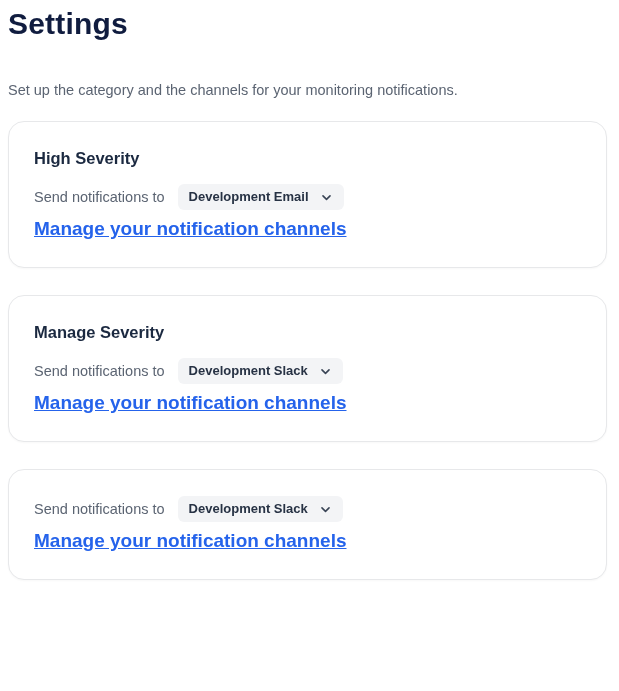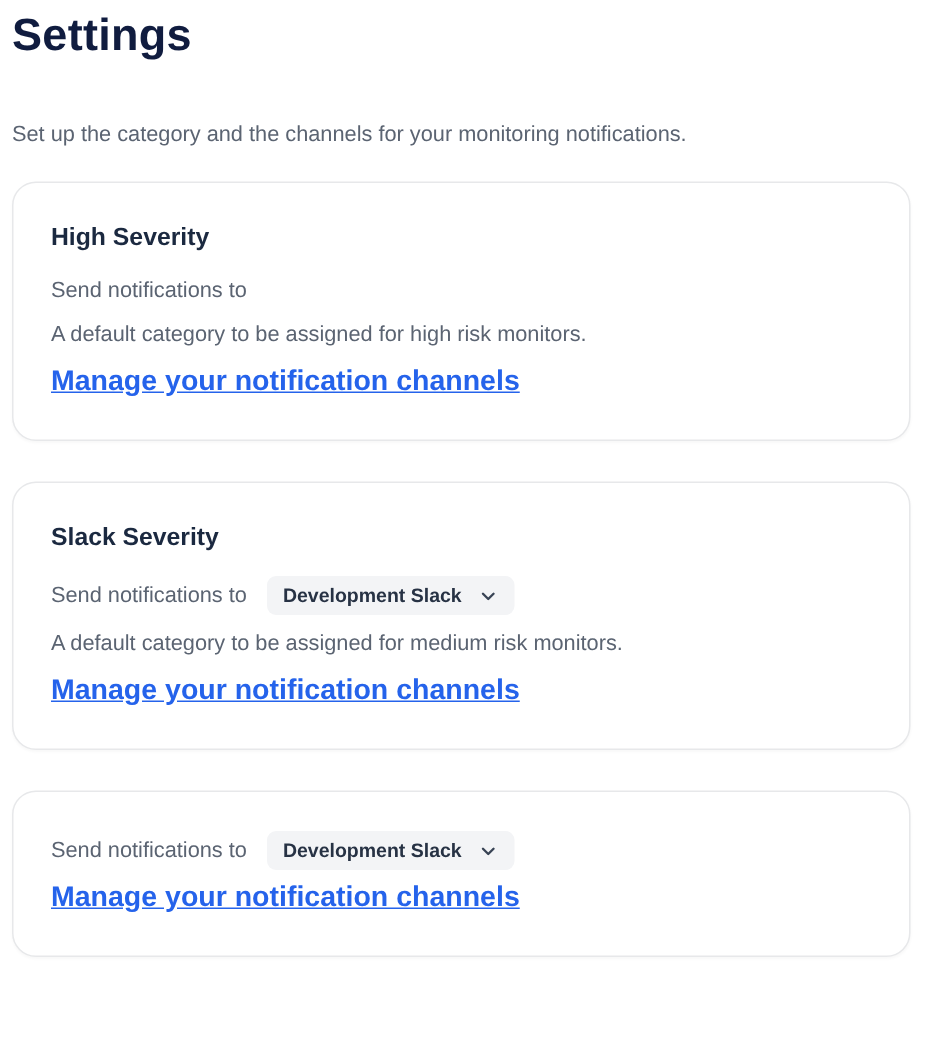--- a/index.html
+++ b/index.html
@@ -94,39 +94,45 @@
 
 <div class="page">
 
   <h1 class="page-title">Settings</h1>
   <p class="page-subtitle">Set up the category and the channels for your monitoring notifications.</p>
 
   <div class="card">
     <div class="card-title">High Severity</div>
     <div class="send-row">
       <span class="send-label">Send notifications to</span>
+      <button class="channel-dropdown">
+        <span>Development Email</span>
+        <span class="chevron">
+          <svg width="13" height="13" viewBox="0 0 14 14" fill="none">
+              <path d="M3.2 5.2 L7 9 L10.8 5.2" stroke="#394455" stroke-width="1.7" stroke-linecap="round" stroke-linejoin="round"></path>
+            </svg>
+        </span>
+      </button>
     </div>
-    <div class="card-desc">A default category to be assigned for high risk monitors.</div>
     <a class="manage-link">Manage your notification channels</a>
   </div>
 
   <div class="card">
-    <div class="card-title">Slack Severity</div>
+    <div class="card-title">Manage Severity</div>
     <div class="send-row">
       <span class="send-label">Send notifications to</span>
       <button class="channel-dropdown">
         <span>Development Slack</span>
         <span class="chevron">
           <svg width="13" height="13" viewBox="0 0 14 14" fill="none">
               <path d="M3.2 5.2 L7 9 L10.8 5.2" stroke="#394455" stroke-width="1.7" stroke-linecap="round" stroke-linejoin="round"></path>
             </svg>
         </span>
       </button>
     </div>
-    <div class="card-desc">A default category to be assigned for medium risk monitors.</div>
     <a class="manage-link">Manage your notification channels</a>
   </div>
 
   <div class="card">
     <div class="send-row">
       <span class="send-label">Send notifications to</span>
       <button class="channel-dropdown">
         <span>Development Slack</span>
         <span class="chevron">
           <svg width="13" height="13" viewBox="0 0 14 14" fill="none">

